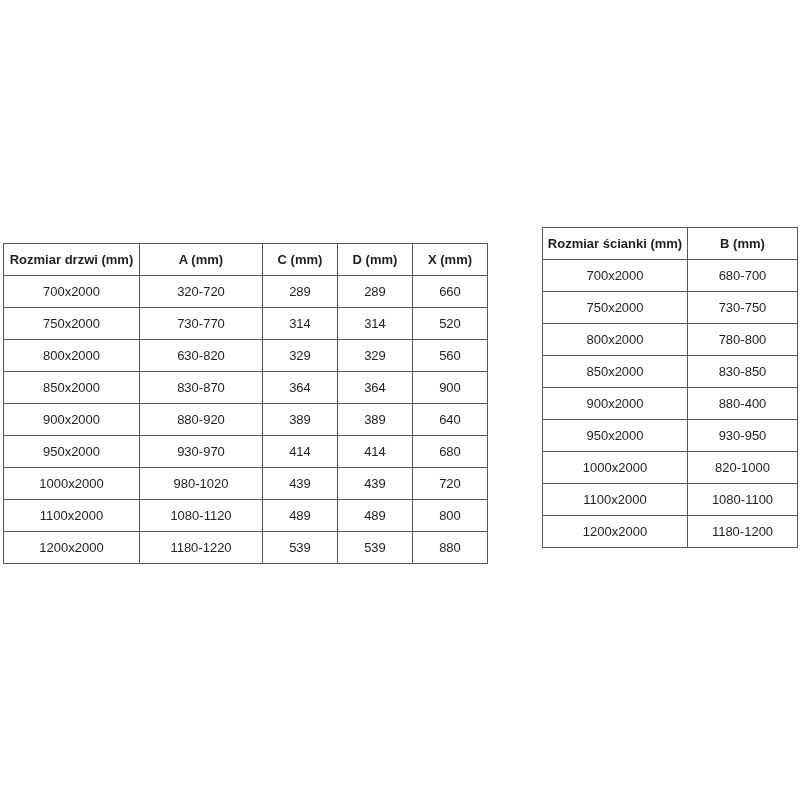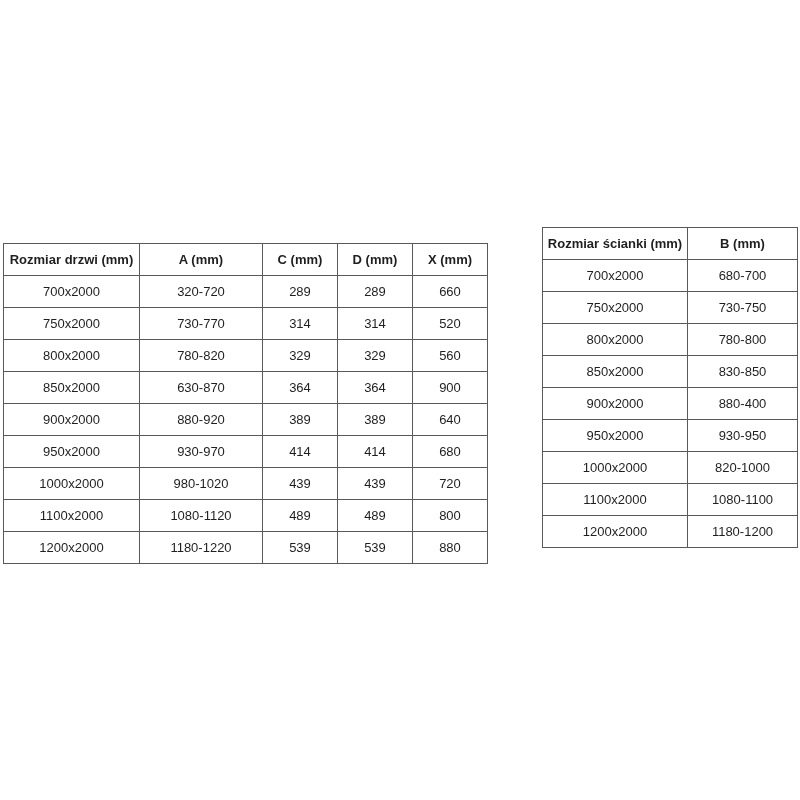--- a/index.html
+++ b/index.html
@@ -81,28 +81,28 @@
         </tr>
         <tr>
           <td>750x2000</td>
           <td>730-770</td>
           <td>314</td>
           <td>314</td>
           <td>520</td>
         </tr>
         <tr>
           <td>800x2000</td>
-          <td>780-820</td>
+          <td>630-820</td>
           <td>329</td>
           <td>329</td>
           <td>560</td>
         </tr>
         <tr>
           <td>850x2000</td>
-          <td>630-870</td>
+          <td>830-870</td>
           <td>364</td>
           <td>364</td>
           <td>900</td>
         </tr>
         <tr>
           <td>900x2000</td>
           <td>880-920</td>
           <td>389</td>
           <td>389</td>
           <td>640</td>

